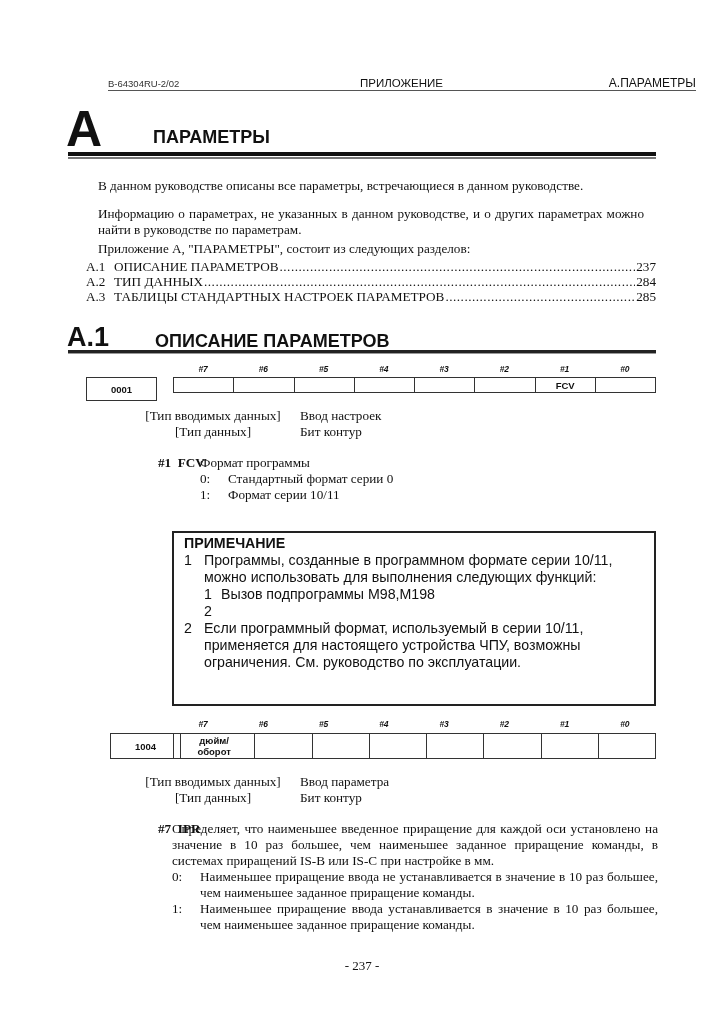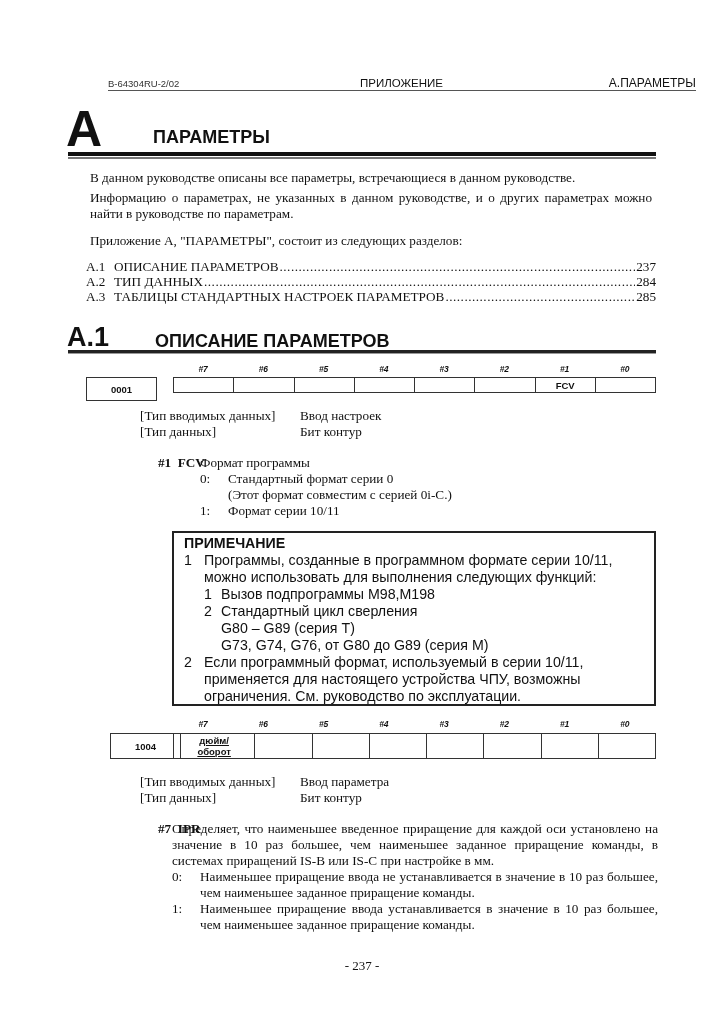--- a/index.html
+++ b/index.html
@@ -15,21 +15,21 @@
 
   
   .chapter { position: absolute; left: 66px; top: 104px; width: 590px; height: 52px; }
   .chapter .letter { position: absolute; left: 0; top: 0; font-size: 50px; font-weight: bold; line-height: 50px; }
   .chapter .title { position: absolute; left: 87px; top: 18px; font-size: 18px; font-weight: bold; line-height: 30px; }
   .rule-thick { position: absolute; left: 68px; top: 152px; width: 588px; height: 4px; background: #111; }
   .rule-thin { position: absolute; left: 68px; top: 157px; width: 588px; height: 1.5px; background: #777; }
 
   
   .para { position: absolute; left: 86px; width: 570px; font-size: 13.2px; line-height: 16px; text-align: justify; }
-  .para p { margin: 4px; }
+  .para p { margin: 12px; }
   .toc { position: absolute; left: 86px; top: 259px; width: 570px; font-size: 13.2px; line-height: 15px; }
   .toc-row { display: flex; align-items: baseline; }
   .toc-row .num { width: 28px; flex: none; }
   .toc-row .lbl { flex: none; }
   .toc-row .dots { flex: 1; overflow: hidden; white-space: nowrap; margin: 0 1px; }
   .toc-row .dots::after { content: "........................................................................................................................................................................................................................"; letter-spacing: 0.5px; }
   .toc-row .pg { flex: none; }
 
   
   .section { position: absolute; left: 67px; top: 322px; width: 590px; }
@@ -43,21 +43,21 @@
   .reg .bit-labels { position: absolute; left: 87px; top: 0; width: 482px; display: flex; }
   .reg .bit-labels span { flex: 1; text-align: center; font-size: 8.5px; font-weight: bold; font-style: italic; }
   .reg .name-cell { position: absolute; left: 0; border: 1.2px solid #333; font-size: 9.5px; font-weight: bold; display: flex; align-items: center; justify-content: center; box-sizing: border-box; width: 71px; }
   .reg .bits { position: absolute; left: 87px; width: 483px; display: flex; border: 1.2px solid #333; box-sizing: border-box; }
   .reg .bits .bit { flex: 1; border-left: 1.2px solid #333; font-size: 9.5px; font-weight: bold; display: flex; align-items: center; justify-content: center; text-align: center; line-height: 11px; }
   .reg .bits .bit:first-child { border-left: none; }
 
   
   .dtype { position: absolute; left: 140px; font-size: 13.2px; line-height: 16px; }
   .dtype .row { display: flex; }
-  .dtype .k { width: 146px; text-align: left; }
+  .dtype .k { width: 146px; text-align: center; }
   .dtype .v { margin-left: 14px; }
 
   
   .bitdesc { position: absolute; font-size: 13.2px; line-height: 16px; }
   .bitdesc .tag { position: absolute; left: 0; top: 0; font-weight: bold; white-space: nowrap; margin-left: 40px; }
   .bitdesc .body { position: absolute; left: 54px; top: 0; }
   .opt { display: flex; }
   .opt .k { width: 28px; flex: none; }
 
   
@@ -161,21 +161,20 @@
   <span class="tag"><span>#1</span>&nbsp;&nbsp;<span>FCV</span></span>
   <div class="body" style="width:486px;margin-left:28px;">
     <div>Формат программы</div>
     <div style="margin-left:0;">
       <div class="opt">
           <span class="k">0:</span>
           <span>Стандартный формат серии 0</span>
         </div>
       <div class="opt">
           <span class="k"></span>
-          <span>(Этот формат совместим с серией 0i-C.)</span>
         </div>
       <div class="opt">
           <span class="k">1:</span>
           <span>Формат серии 10/11</span>
         </div>
     </div>
   </div>
 </div>
 
 <div class="note sans">
@@ -183,25 +182,20 @@
   <div class="item">
     <span class="n">1</span>
     <div>
       <div>Программы, созданные в программном формате серии 10/11, можно использовать для выполнения следующих функций:</div>
       <div class="sub">
           <span class="n">1</span>
           <span>Вызов подпрограммы M98,M198</span>
         </div>
       <div class="sub">
           <span class="n">2</span>
-        <div>
-          <div>Стандартный цикл сверления</div>
-          <div>G80 – G89 (серия T)</div>
-          <div>G73, G74, G76, от G80 до G89 (серия M)</div>
-        </div>
       </div>
     </div>
   </div>
   <div class="item">
     <span class="n">2</span>
     <div>Если программный формат, используемый в серии 10/11, применяется для настоящего устройства ЧПУ, возможны ограничения. См. руководство по эксплуатации.</div>
   </div>
 </div>
 
 <div class="reg sans" style="top:719px;">
@@ -210,21 +204,21 @@
     <span>#6</span>
     <span>#5</span>
     <span>#4</span>
     <span>#3</span>
     <span>#2</span>
     <span>#1</span>
     <span>#0</span>
   </div>
   <div class="name-cell" style="top:14px;height:26px;margin-left:24px;">1004</div>
   <div class="bits" style="top:14px;height:26px;">
-    <div class="bit" style="padding:0 12px;text-decoration:underline;">дюйм/ оборот</div>
+    <div class="bit" style="padding:0 12px;">дюйм/ оборот</div>
     <div class="bit"></div>
     <div class="bit"></div>
     <div class="bit"></div>
     <div class="bit"></div>
     <div class="bit"></div>
     <div class="bit"></div>
     <div class="bit"></div>
   </div>
 </div>
 

